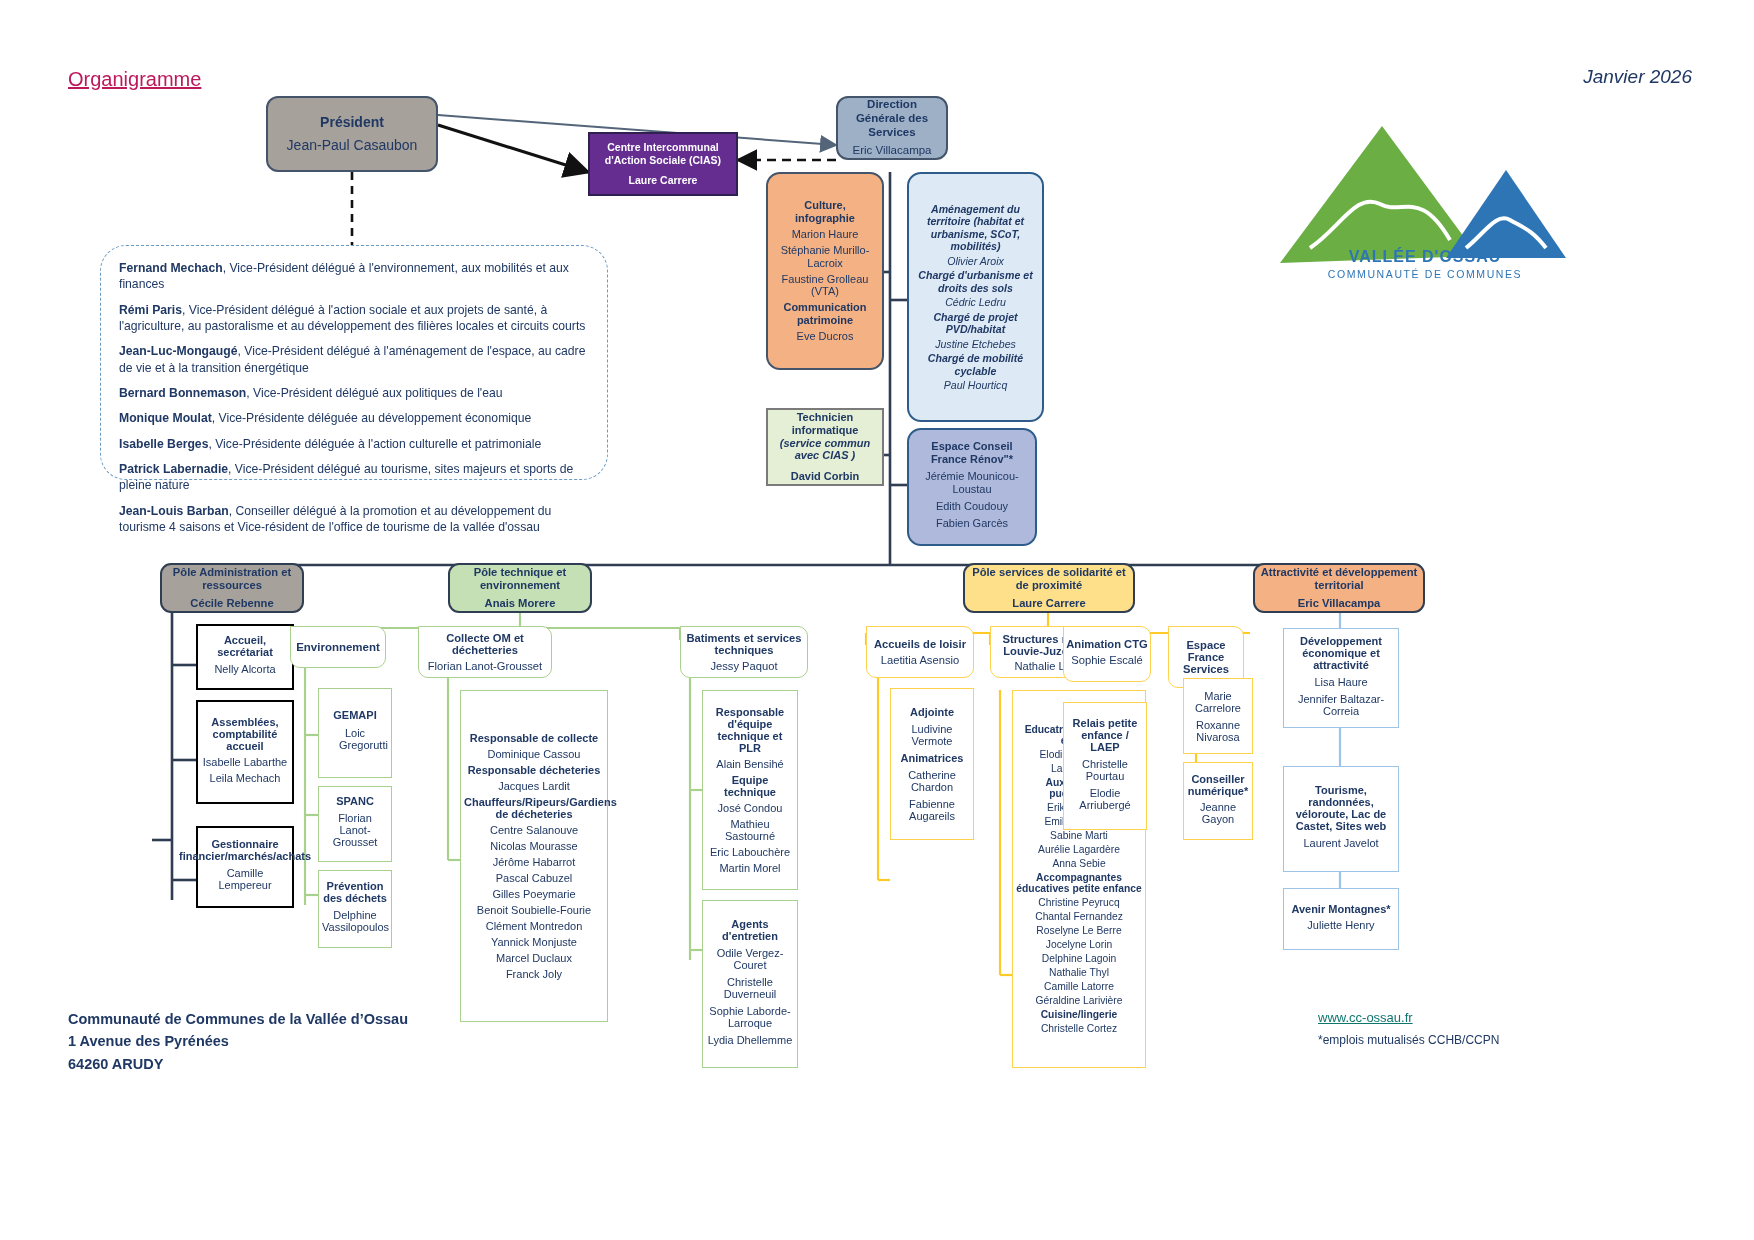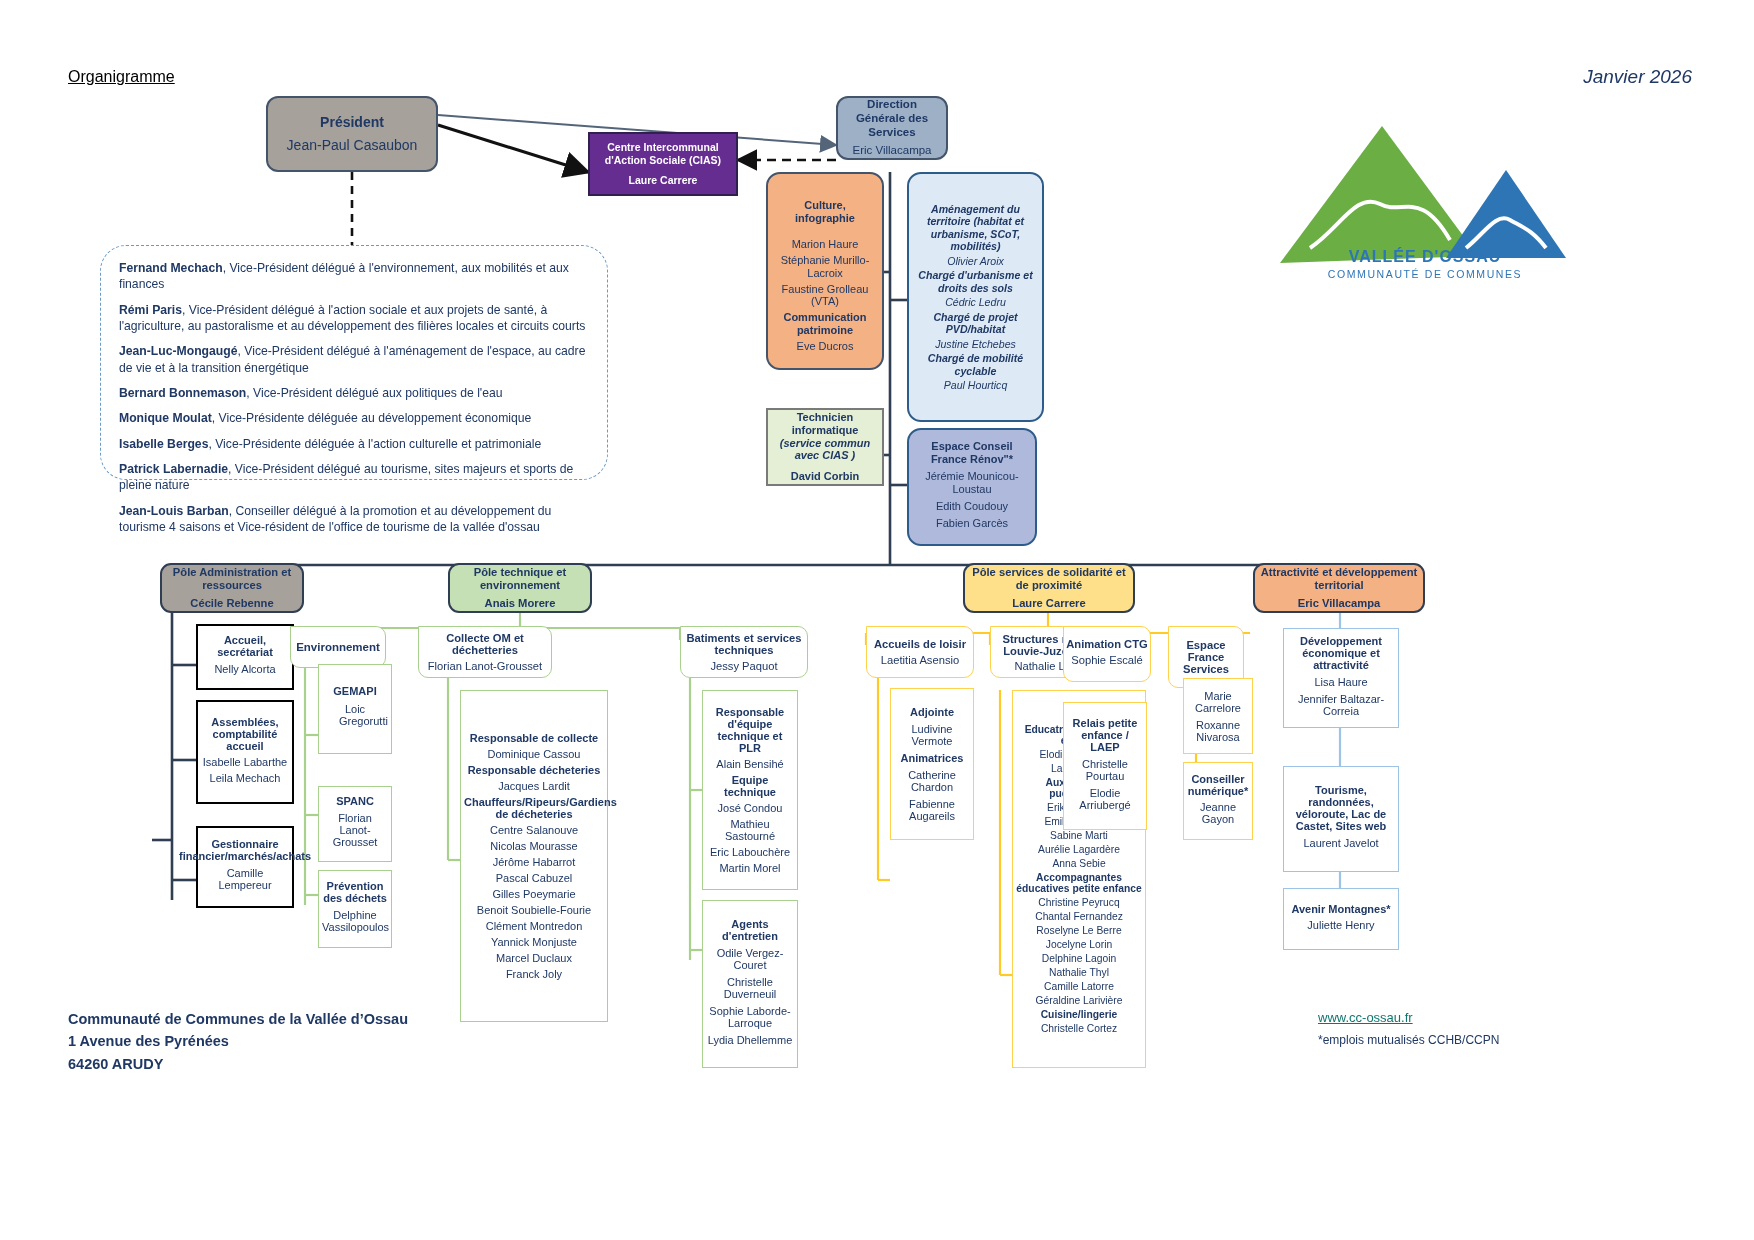--- a/index.html
+++ b/index.html
@@ -47,22 +47,22 @@
   .k-black{border:2px solid #000000;}
   .k-green{border:1.6px solid #A9D18E;}
   .k-yellow{border:1.6px solid #FFD24D;}
   .k-blue{border:1.6px solid #9DC3E6;}
   .r-tab{border-radius:0 10px 10px 10px;}
 
   .ttl{font-weight:bold;}
   .nm{font-weight:normal;}
   .it{font-style:italic;}
 
-  .page-title{position:absolute;left:68px;top:68px;font-size:16px;font-weight:normal;
-    text-decoration:underline;color:#000000;}
+  .page-title{position:absolute;left:68px;top:68px;font-size:20px;font-weight:normal;
+    text-decoration:underline;color:#be185d;}
   .page-date{position:absolute;right:62px;top:66px;font-size:19px;font-style:italic;color:#1F3864;}
 
   .footer-addr{position:absolute;left:68px;top:1008px;font-size:14.5px;font-weight:bold;line-height:1.55;}
   .footer-web{position:absolute;left:1318px;top:1010px;font-size:13px;color:#0f766e;text-decoration:underline;}
   .footer-note{position:absolute;left:1318px;top:1033px;font-size:12px;color:#1F3864;}
 
   .logo{position:absolute;left:1270px;top:108px;width:300px;height:200px;}
   .logo-text{position:absolute;left:1290px;top:248px;width:270px;text-align:center;}
   .logo-t1{font-size:16px;font-weight:bold;color:#2E75B6;letter-spacing:1px;}
   .logo-t2{font-size:10.5px;color:#2E75B6;letter-spacing:1.6px;margin-top:2px;}
@@ -181,21 +181,21 @@
         <div class="vpline"><b>Bernard Bonnemason</b>, Vice-Président délégué aux politiques de l'eau</div>
         <div class="vpline"><b>Monique Moulat</b>, Vice-Présidente déléguée au développement économique</div>
         <div class="vpline"><b>Isabelle Berges</b>, Vice-Présidente  déléguée à l'action culturelle et patrimoniale</div>
         <div class="vpline"><b>Patrick Labernadie</b>, Vice-Président délégué au tourisme, sites majeurs et sports  de pleine nature</div>
         <div class="vpline"><b>Jean-Louis Barban</b>, Conseiller délégué à la promotion et au développement du tourisme 4 saisons et Vice-résident de l'office de tourisme de la vallée d'ossau</div>
       </div>
   </div>
 
   <div class="box culture" style="left:766px;top:172px;width:118px;height:198px;font-size:11px;padding:4px 5px;">
     <div id="culture-lines" style="width:100%;">
-        <div style="font-weight: bold; margin: 13px 0px;">Culture, infographie</div>
+        <div style="font-weight: bold; margin: 3px 0px;">Culture, infographie</div>
         <div style="font-weight: normal; margin: 3px 0px;">Marion Haure</div>
         <div style="font-weight: normal; margin: 3px 0px;">Stéphanie Murillo-Lacroix</div>
         <div style="font-weight: normal; margin: 3px 0px;">Faustine Grolleau (VTA)</div>
         <div style="font-weight: bold; margin: 3px 0px;">Communication patrimoine</div>
         <div style="font-weight: normal; margin: 3px 0px;">Eve Ducros</div>
       </div>
   </div>
 
   <div class="box amenagement" style="left:907px;top:172px;width:137px;height:250px;font-size:10.6px;padding:4px 5px;">
     <div id="amenagement-lines" style="width:100%;">
@@ -267,21 +267,21 @@
     <div class="ttl">Gestionnaire financier/marchés/achats</div>
     <div id="gfin-names" style="width:100%;">
         <div style="margin: 5px 0px;">Camille Lempereur</div>
       </div>
   </div>
 
   <div class="sb k-green r-tab" style="left:290px;top:626px;width:96px;height:42px;font-size:11.5px;">
     <div class="ttl">Environnement</div>
   </div>
 
-  <div class="sb k-green" style="left:318px;top:664px;width:74px;height:90px;font-size:11px;padding:20px;">
+  <div class="sb k-green" style="left:318px;top:688px;width:74px;height:90px;font-size:11px;padding:20px;">
     <div class="ttl">GEMAPI</div>
     <div id="gemapi-names" style="width:100%;">
         <div style="margin: 6px 0px;">Loic Gregorutti</div>
       </div>
   </div>
 
   <div class="sb k-green" style="left:318px;top:786px;width:74px;height:76px;font-size:11px;padding:3px;">
     <div class="ttl">SPANC</div>
     <div id="spanc-names" style="width:100%;">
         <div style="margin: 5px 0px;">Florian Lanot-Grousset</div>

